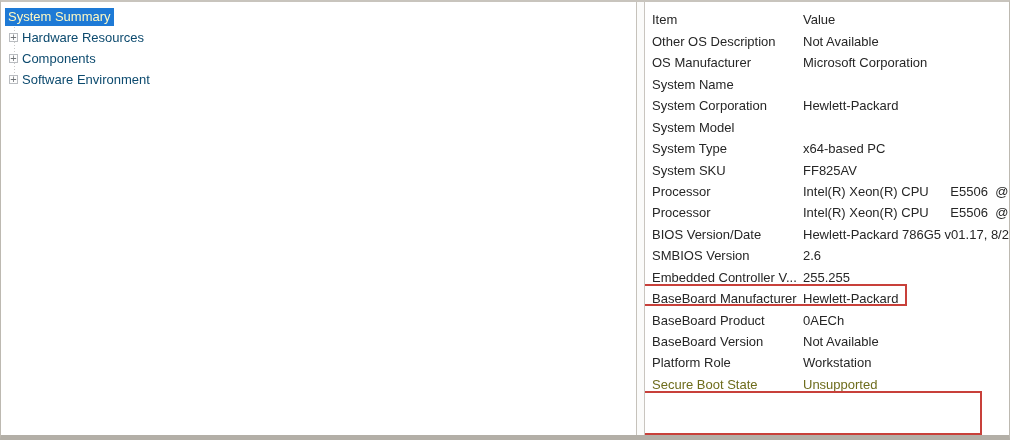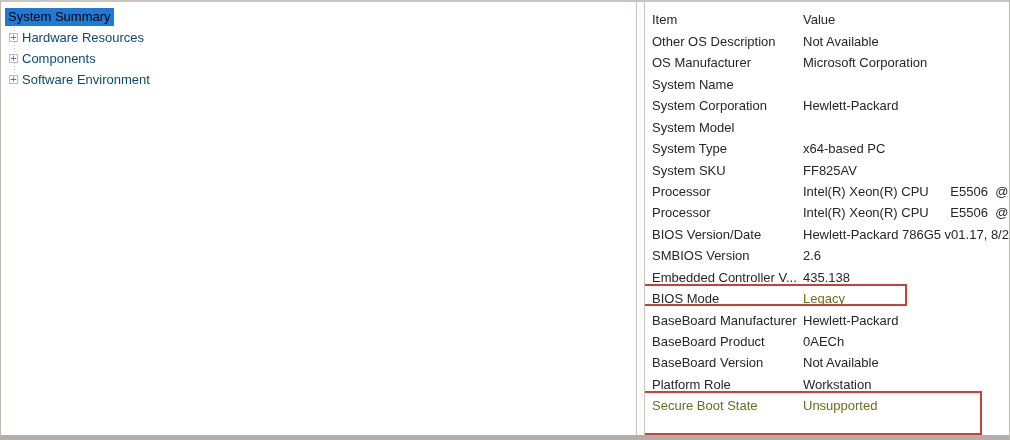--- a/index.html
+++ b/index.html
@@ -40,21 +40,21 @@
     position: relative;
     height: 21px;
     display: flex;
     align-items: center;
     white-space: nowrap;
     cursor: default;
   }
   .tree-item .root-label {
     margin-left: 4px;
     background: #1e7ad6;
-    color: #000000;
+    color: #fef9c3;
     padding: 1px 3px 2px 3px;
   }
   .expander {
     width: 9px; height: 9px;
     margin-left: 8px;
     border: 1px solid #b9bcc0;
     background: #fdfdfd;
     color: #707478;
     font-size: 11px;
     line-height: 7px;
@@ -146,22 +146,21 @@
         <div class="row"><span class="cell item">OS Manufacturer</span><span class="cell value">Microsoft Corporation</span></div>
         <div class="row"><span class="cell item">System Name</span></div>
         <div class="row"><span class="cell item">System Corporation</span><span class="cell value">Hewlett-Packard</span></div>
         <div class="row"><span class="cell item">System Model</span></div>
         <div class="row"><span class="cell item">System Type</span><span class="cell value">x64-based PC</span></div>
         <div class="row"><span class="cell item">System SKU</span><span class="cell value">FF825AV</span></div>
         <div class="row"><span class="cell item">Processor</span><span class="cell value">Intel(R) Xeon(R) CPU      E5506  @ 2.13GHz</span></div>
         <div class="row"><span class="cell item">Processor</span><span class="cell value">Intel(R) Xeon(R) CPU      E5506  @ 2.13GHz</span></div>
         <div class="row"><span class="cell item">BIOS Version/Date</span><span class="cell value">Hewlett-Packard 786G5 v01.17, 8/2/2013</span></div>
         <div class="row"><span class="cell item">SMBIOS Version</span><span class="cell value">2.6</span></div>
-        <div class="row"><span class="cell item">Embedded Controller V...</span><span class="cell value">435.138</span></div>
-        <div class="row"><span class="cell item">BIOS Mode</span><span class="cell value olive">Legacy</span></div>
+        <div class="row"><span class="cell item">Embedded Controller V...</span><span class="cell value">255.255</span></div>
         <div class="row"><span class="cell item">BaseBoard Manufacturer</span><span class="cell value">Hewlett-Packard</span></div>
         <div class="row"><span class="cell item">BaseBoard Product</span><span class="cell value">0AECh</span></div>
         <div class="row"><span class="cell item">BaseBoard Version</span><span class="cell value">Not Available</span></div>
         <div class="row"><span class="cell item">Platform Role</span><span class="cell value">Workstation</span></div>
         <div class="row"><span class="cell item olive">Secure Boot State</span><span class="cell value olive">Unsupported</span></div>
       </div>
 
     <div class="redbox redbox-bios"></div>
     <div class="redbox redbox-secure"></div>
   </div>

